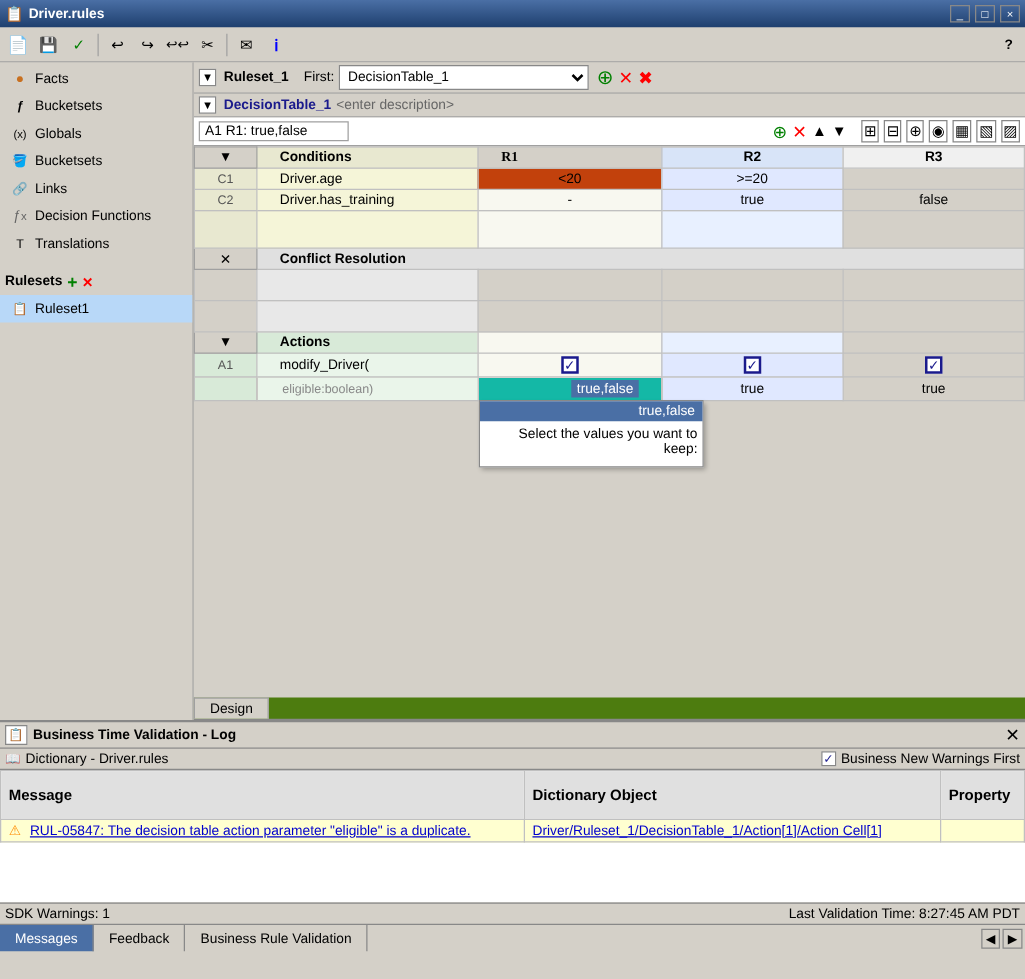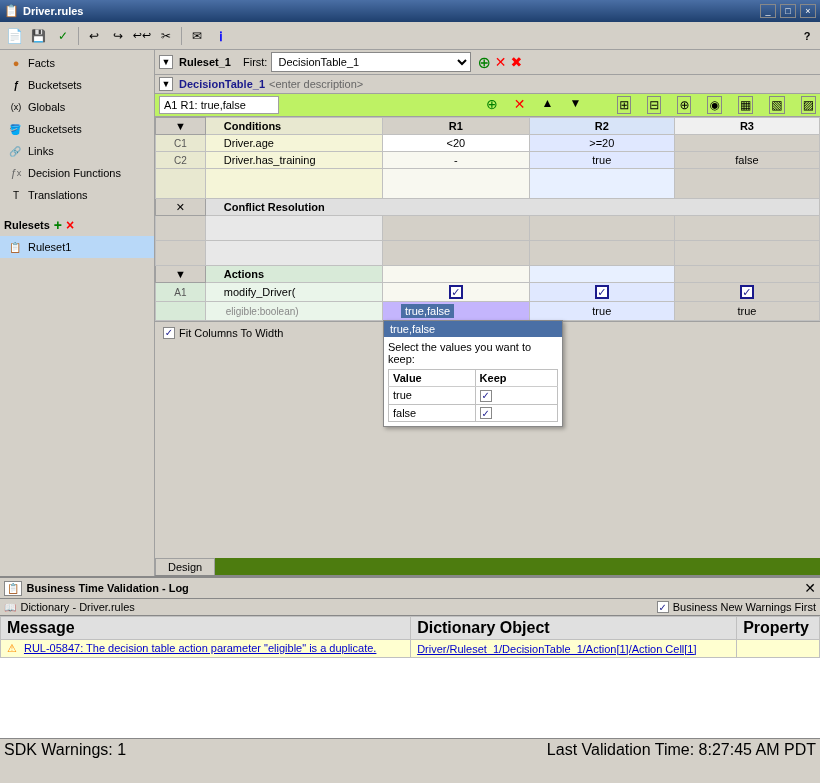--- a/index.html
+++ b/index.html
@@ -30,27 +30,27 @@
 
     
     .ruleset-header { background: #d4d0c8; padding: 2px 4px; display: flex; align-items: center; gap: 4px; border-bottom: 1px solid #a0a0a0; }
 
     
     .dt-header { background: #d4d0c8; padding: 2px 4px; display: flex; align-items: center; gap: 4px; border-bottom: 1px solid #a0a0a0; }
     .dt-name { font-weight: bold; color: #1a1a8c; font-size: 11px; }
     .dt-desc { color: #666; font-size: 11px; }
 
     
-    .table-toolbar { background: #bef264; padding: 2px 4px; display: flex; gap: 16px; border-bottom: 1px solid #a0a0a0; }
+    .table-toolbar { background: #ffffff; padding: 2px 4px; display: flex; align-items: center; gap: 4px; border-bottom: 1px solid #a0a0a0; }
     .cell-ref { background: white; border: 1px solid #a0a0a0; padding: 1px 4px; font-size: 11px; width: 120px; }
     .dt-table { border-collapse: collapse; width: 100%; }
     .dt-table td, .dt-table th { border: 1px solid #c0c0c0; padding: 2px 18px; font-size: 11px; }
     .section-header { background: #e8e8e8; font-weight: bold; }
     .col-header { background: #f0f0f0; font-weight: bold; text-align: center; }
-    .r1-header { background: #d4d0c8; font-weight: bold; text-align: center; }
+    .r1-header { background: #d4d0c8; font-weight: bold; text-align: left; font-family: Liberation Serif, serif; }
     .r2-header { background: #e0e8ff; font-weight: bold; text-align: center; }
     .conditions-header { background: #f5f5dc; }
     .row-num { color: #666; width: 20px; text-align: center; }
     .cell-value { text-align: center; }
     .cell-highlight { background: #e0e8ff; }
     .checkbox-cell { text-align: center; }
 
     
     .dropdown-popup { position: absolute; background: white; border: 1px solid #888; box-shadow: 2px 2px 4px rgba(0,0,0,0.3); z-index: 100; }
     .dropdown-popup-header { background: #4a6fa5; color: white; padding: 2px 6px; font-size: 11px; }
@@ -67,23 +67,23 @@
     .tab.active { background: #d4d0c8; }
 
     
     .bottom-panel { height: 185px; background: #d4d0c8; border-top: 2px solid #888; display: flex; flex-direction: column; }
     .bottom-header { display: flex; align-items: center; background: #d4d0c8; padding: 2px 4px; border-bottom: 1px solid #888; font-size: 11px; gap: 4px; }
     .bottom-content { flex: 1; display: flex; flex-direction: column; overflow: hidden; }
     .log-header { display: flex; align-items: center; background: #d4d0c8; padding: 2px 4px; border-bottom: 1px solid #888; font-size: 11px; gap: 4px; justify-content: space-between; }
     .log-toolbar { display: flex; align-items: center; gap: 4px; }
     .log-body { flex: 1; background: white; overflow: auto; }
     .log-table { border-collapse: collapse; width: 100%; }
-    .log-table th { background: #e0e0e0; border: 1px solid #c0c0c0; padding: 2px 6px; font-size: 16px; text-align: left; position: sticky; top: 0; }
+    .log-table th { background: #e0e0e0; border: 1px solid #c0c0c0; padding: 12px 6px; font-size: 12px; text-align: left; position: sticky; top: 0; }
     .log-table td { border: 1px solid #c0c0c0; padding: 2px 6px; font-size: 11px; }
-    .log-status { background: #d4d0c8; padding: 2px 4px; font-size: 16px; border-top: 1px solid #888; display: flex; justify-content: space-between; }
+    .log-status { background: #d4d0c8; padding: 2px 4px; font-size: 11px; border-top: 1px solid #888; display: flex; justify-content: space-between; }
     .bottom-tabs { display: flex; background: #d4d0c8; border-top: 1px solid #888; height: 22px; }
     .bottom-tab { padding: 2px 12px; font-size: 11px; cursor: pointer; border-right: 1px solid #888; display: flex; align-items: center; }
     .bottom-tab.active { background: #4a6fa5; color: white; }
 
     
     .icon-save::before { content: "💾"; font-size: 12px; }
     .icon-check::before { content: "✓"; color: green; font-size: 12px; }
     .icon-undo::before { content: "↩"; font-size: 12px; }
     .icon-redo::before { content: "↪"; font-size: 12px; }
     .icon-cut::before { content: "✂"; font-size: 12px; }
@@ -242,21 +242,21 @@
           <td style="width:20px;background:#d4d0c8;border:1px solid #a0a0a0;text-align:center;padding:1px;">▼</td>
           <td class="section-header conditions-header" colspan="1" style="font-weight:bold;background:#e8e8d0;width:180px;">Conditions</td>
           <td class="r1-header" style="width:150px;background:#d4d0c8;">R1</td>
           <td class="r2-header" style="width:150px;background:#d8e4f8;">R2</td>
           <td class="col-header" style="width:150px;">R3</td>
         </tr>
 
         <tr>
           <td class="row-num" style="background:#e8e8d0;font-size:10px;color:#555;">C1</td>
           <td style="background:#f5f5d8;">Driver.age</td>
-          <td class="cell-value" style="background:#ffffff;">&lt;20</td>
+          <td class="cell-value" style="background:#c2410c;">&lt;20</td>
           <td class="cell-value cell-highlight">&gt;=20</td>
           <td class="cell-value"></td>
         </tr>
 
         <tr>
           <td class="row-num" style="background:#e8e8d0;font-size:10px;color:#555;">C2</td>
           <td style="background:#f5f5d8;">Driver.has_training</td>
           <td class="cell-value" style="background:#f8f8f0;">-</td>
           <td class="cell-value cell-highlight">true</td>
           <td class="cell-value">false</td>
@@ -308,62 +308,36 @@
             <div class="cb-blue" style="margin:auto;"></div>
           </td>
           <td class="checkbox-cell">
             <div class="cb-blue" style="margin:auto;"></div>
           </td>
         </tr>
 
         <tr style="position:relative;">
           <td style="background:#d8ead8;"></td>
           <td class="param-cell" style="background:#eaf5ea;color:#888;font-size:10px;">eligible:boolean)</td>
-          <td style="background:#c4b5fd;text-align:left;position:relative;">
+          <td style="background:#14b8a6;text-align:right;position:relative;">
             <div style="background:#4a6fa5;color:white;padding:1px 4px;font-size:11px;cursor:pointer;display:inline-block;">true,false</div>
             
             <div class="dropdown-popup" style="position:absolute;left:0;top:18px;min-width:180px;">
               <div class="dropdown-popup-header">true,false</div>
               <div class="dropdown-popup-body">
                 <div style="font-size:11px;margin-bottom:4px;">Select the values you want to keep:</div>
-                <table class="popup-table">
-                  <tbody>
-                        <tr class="popup-header-row">
-                    <td>Value</td>
-                    <td>Keep</td>
-                  </tr>
-                  <tr>
-                    <td>true</td>
-                    <td>
-                      <div class="cb checked"></div>
-                    </td>
-                  </tr>
-                  <tr>
-                    <td>false</td>
-                    <td>
-                      <div class="cb checked"></div>
-                    </td>
-                  </tr>
-                </tbody>
-                    </table>
               </div>
             </div>
           </td>
           <td class="cell-value cell-highlight">true</td>
           <td class="cell-value">true</td>
         </tr>
       </tbody>
         </table>
 
-      <div class="status-bar">
-        <div class="fit-checkbox">
-          <div class="cb checked"></div>
-          <span>Fit Columns To Width</span>
-        </div>
-      </div>
     </div>
 
     <div class="tab-bar">
       <div class="tab active">Design</div>
     </div>
 
   </div>
 </div>
 
 <div class="bottom-panel">
@@ -403,13 +377,23 @@
             <td></td>
           </tr>
         </tbody>
       </table>
     </div>
     <div class="log-status">
       <span>SDK Warnings: 1</span>
       <span>Last Validation Time: 8:27:45 AM PDT</span>
     </div>
   </div>
+  <div class="bottom-tabs">
+    <div class="bottom-tab active">Messages</div>
+    <div class="bottom-tab">Feedback</div>
+    <div class="bottom-tab">Business Rule Validation</div>
+    <div style="flex:1;"></div>
+    <div style="display:flex;align-items:center;gap:2px;padding:2px;">
+      <button class="btn-small">◀</button>
+      <button class="btn-small">▶</button>
+    </div>
+  </div>
 </div>
 
 </body></html>

